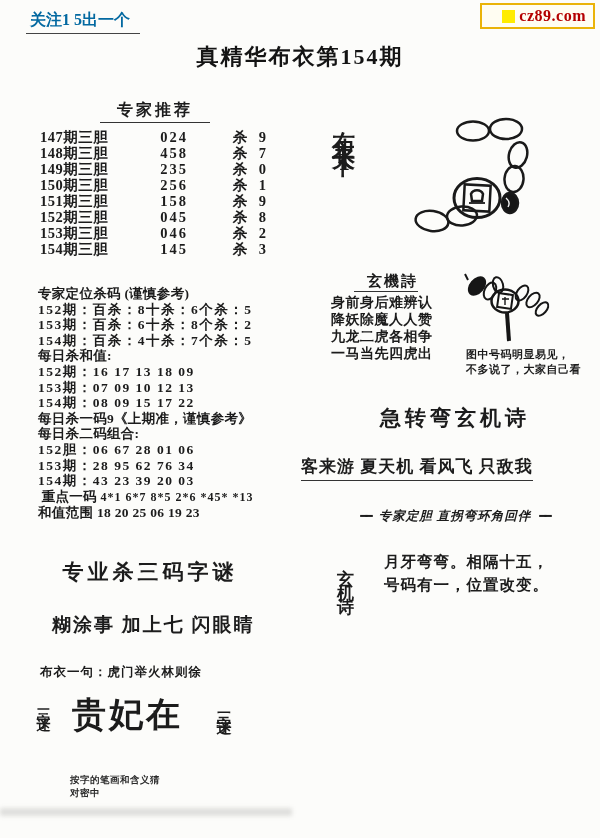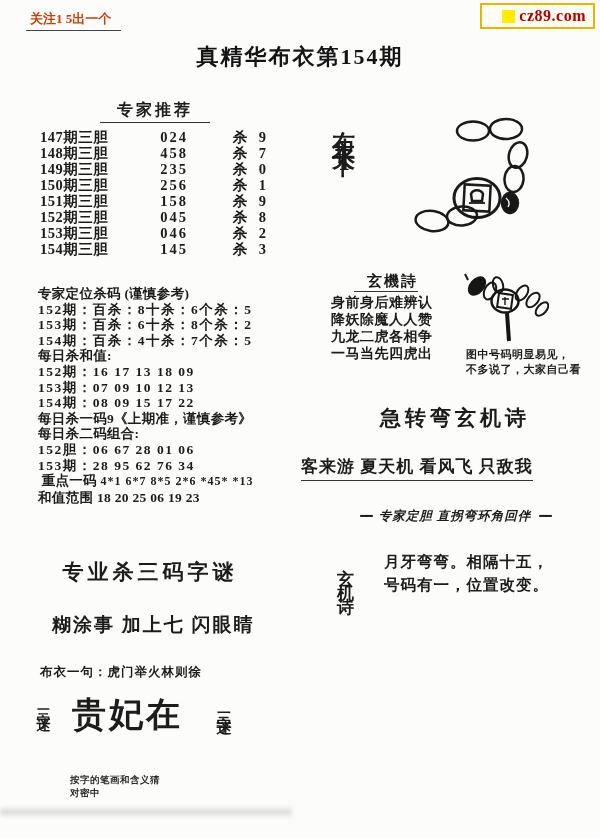--- a/index.html
+++ b/index.html
@@ -3,21 +3,21 @@
 <meta charset="utf-8">
 <style>
   html,body{margin:0;padding:0;background:#ffffff;}
   .page{
     width:600px;height:838px;position:relative;overflow:hidden;
     background:#fcfcfa;color:#1c1c1c;
     font-family:"Liberation Serif","DejaVu Serif",serif;
   }
   .abs{position:absolute;}
   
-  .top-note{left:26px;top:10px;font-size:13px;font-weight:bold;border-bottom:1.5px solid #444;padding:0 10px 2px 4px;color:#c2410c;}
+  .top-note{left:26px;top:10px;font-size:16px;font-weight:bold;border-bottom:1.5px solid #444;padding:0 10px 2px 4px;color:#0369a1;}
   .logo{right:5px;top:3px;border:2px solid #eab308;background:#fffdf2;display:flex;align-items:center;gap:4px;padding:2px 7px 2px 20px;}
   .logo-sq{width:13px;height:13px;background:#ffec00;display:inline-block;}
   .logo-text{color:#b40000;font-size:16px;font-weight:bold;letter-spacing:.5px;}
   .title{left:0;top:42px;width:600px;text-align:center;font-size:22px;font-weight:bold;letter-spacing:2px;color:#141414;}
   
   .expert{left:40px;top:100px;width:230px;}
   .expert-h{display:block;margin:0 auto 6px auto;width:110px;text-align:center;font-size:16px;font-weight:bold;letter-spacing:3px;border-bottom:1.5px solid #333;padding-bottom:1px;}
   .expert-row{display:flex;font-size:14.5px;font-weight:bold;line-height:16px;letter-spacing:.5px;justify-content:space-between;}
   .expert-row .lab{width:100px;}
   .expert-row .code{width:52px;letter-spacing:2px;}
@@ -116,20 +116,21 @@
     <div class="num">153期：百杀：6十杀：8个杀：2</div>
     <div class="num">154期：百杀：4十杀：7个杀：5</div>
     <div class="sec-h">每日杀和值:</div>
     <div class="num">152期：16 17 13 18 09</div>
     <div class="num">153期：07 09 10 12 13</div>
     <div class="num">154期：08 09 15 17 22</div>
     <div>每日杀一码9《上期准，谨慎参考》</div>
     <div class="sec-h">每日杀二码组合:</div>
     <div class="num">152胆：06 67 28 01 06</div>
     <div class="num">153期：28 95 62 76 34</div>
+    <div class="num">154期：43 23 39 20 03</div>
     <div>&nbsp;<span>重点一码</span> <span class="small-vals">4*1 6*7 8*5 2*6 *45* *13</span></div>
     <div><span>和值范围</span> <span>18 20 25 06 19 23</span></div>
   </div>
 
   <div class="abs puzzle-title">专业杀三码字谜</div>
   <div class="abs puzzle-line">糊涂事 加上七 闪眼睛</div>
   <div class="abs puzzle-buyi">布衣一句：虎门举火林则徐</div>
 
   <div class="abs vert tc-side-l">三字迷</div>
   <div class="abs tc-word">贵妃在</div>

